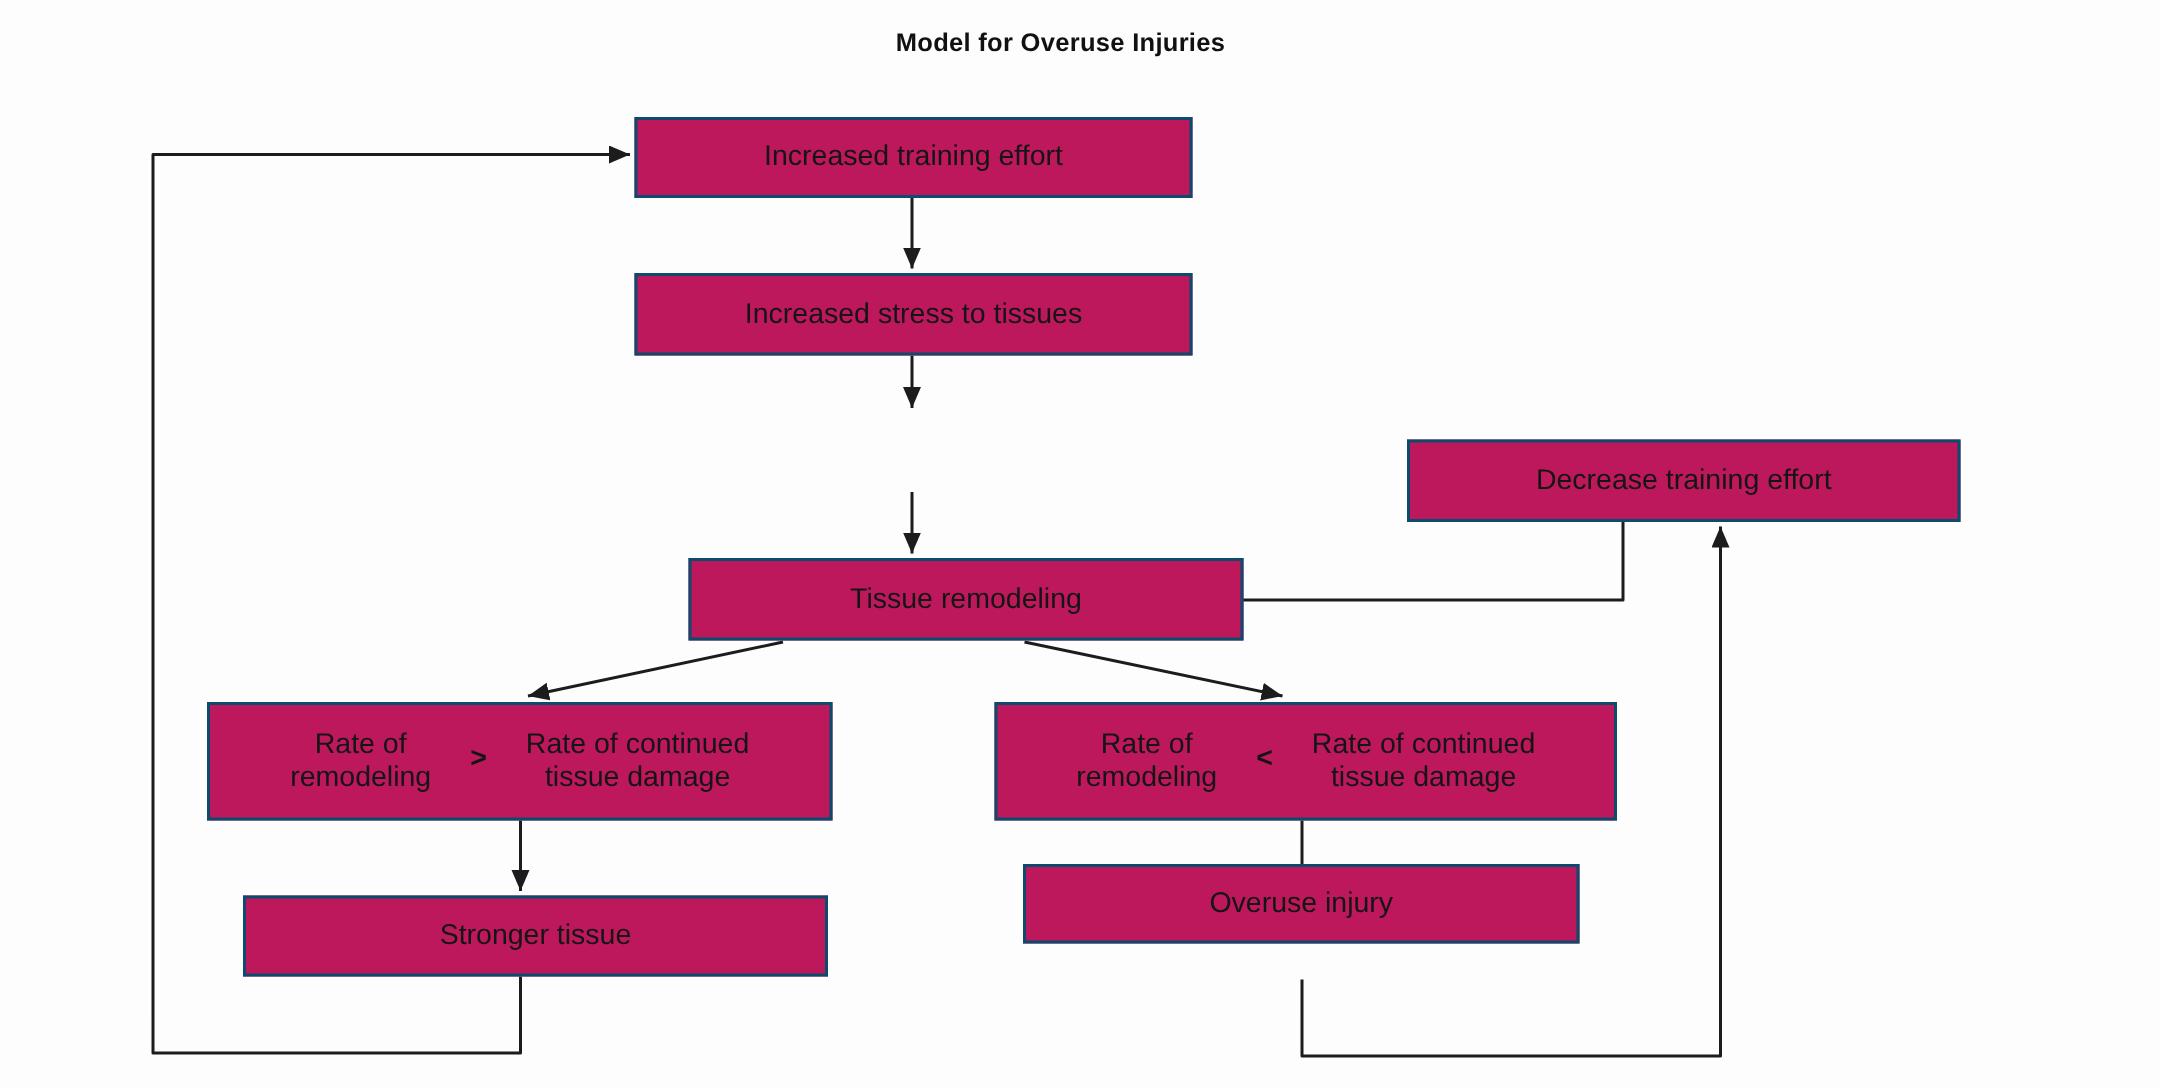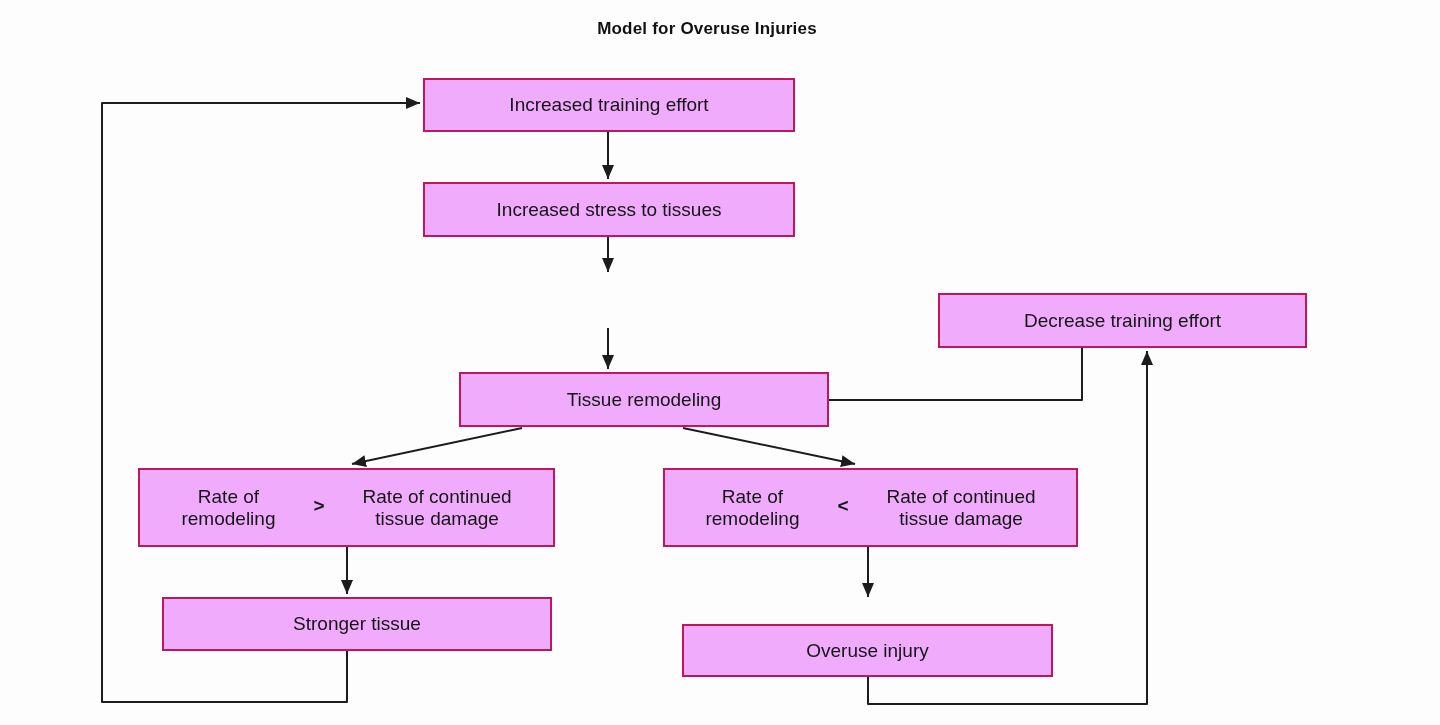--- a/index.html
+++ b/index.html
@@ -30,31 +30,31 @@
   .wires {
     position: absolute;
     left: 0;
     top: 0;
     width: 1440px;
     height: 725px;
   }
   .node {
     position: absolute;
     box-sizing: border-box;
-    border: 2px solid #be185d;
-    background: #f0abfc;
+    border: 2px solid #0c4a6e;
+    background: #be185d;
     display: flex;
     align-items: center;
     justify-content: center;
     text-align: center;
     font-size: 19px;
     line-height: 1.15;
   }
   .rate-node {
-    gap: 16px;
+    gap: 4px;
   }
   .rate-node .col {
     white-space: pre-line;
     text-align: center;
   }
   .rate-node .op {
     font-size: 19px;
     font-weight: bold;
     padding: 0 22px;
     transform: translateY(-2px);
@@ -63,21 +63,21 @@
 
   
   #n-training   { left: 423px; top:  78px; width: 372px; height: 54px; }
   #n-stress     { left: 423px; top: 182px; width: 372px; height: 55px; }
   #n-micro      { left: 423px; top: 275px; width: 370px; height: 53px; }
   #n-remodel    { left: 423px; top: 372px; width: 370px; height: 55px; margin-left: 36px; }
   #n-decrease   { left: 938px; top: 293px; width: 369px; height: 55px; }
   #n-rate-left  { left: 138px; top: 468px; width: 417px; height: 79px; }
   #n-rate-right { left: 663px; top: 468px; width: 415px; height: 79px; }
   #n-stronger   { left: 162px; top: 597px; width: 390px; height: 54px; }
-  #n-overuse    { left: 682px; top: 624px; width: 371px; height: 53px; }
+  #n-overuse    { left: 682px; top: 576px; width: 371px; height: 53px; }
 </style>
 </head>
 <body>
 
 <div class="canvas">
 
   <div class="diagram-title">Model for Overuse Injuries</div>
 
   <svg class="wires" viewBox="0 0 1440 725" xmlns="http://www.w3.org/2000/svg">
     <defs>

